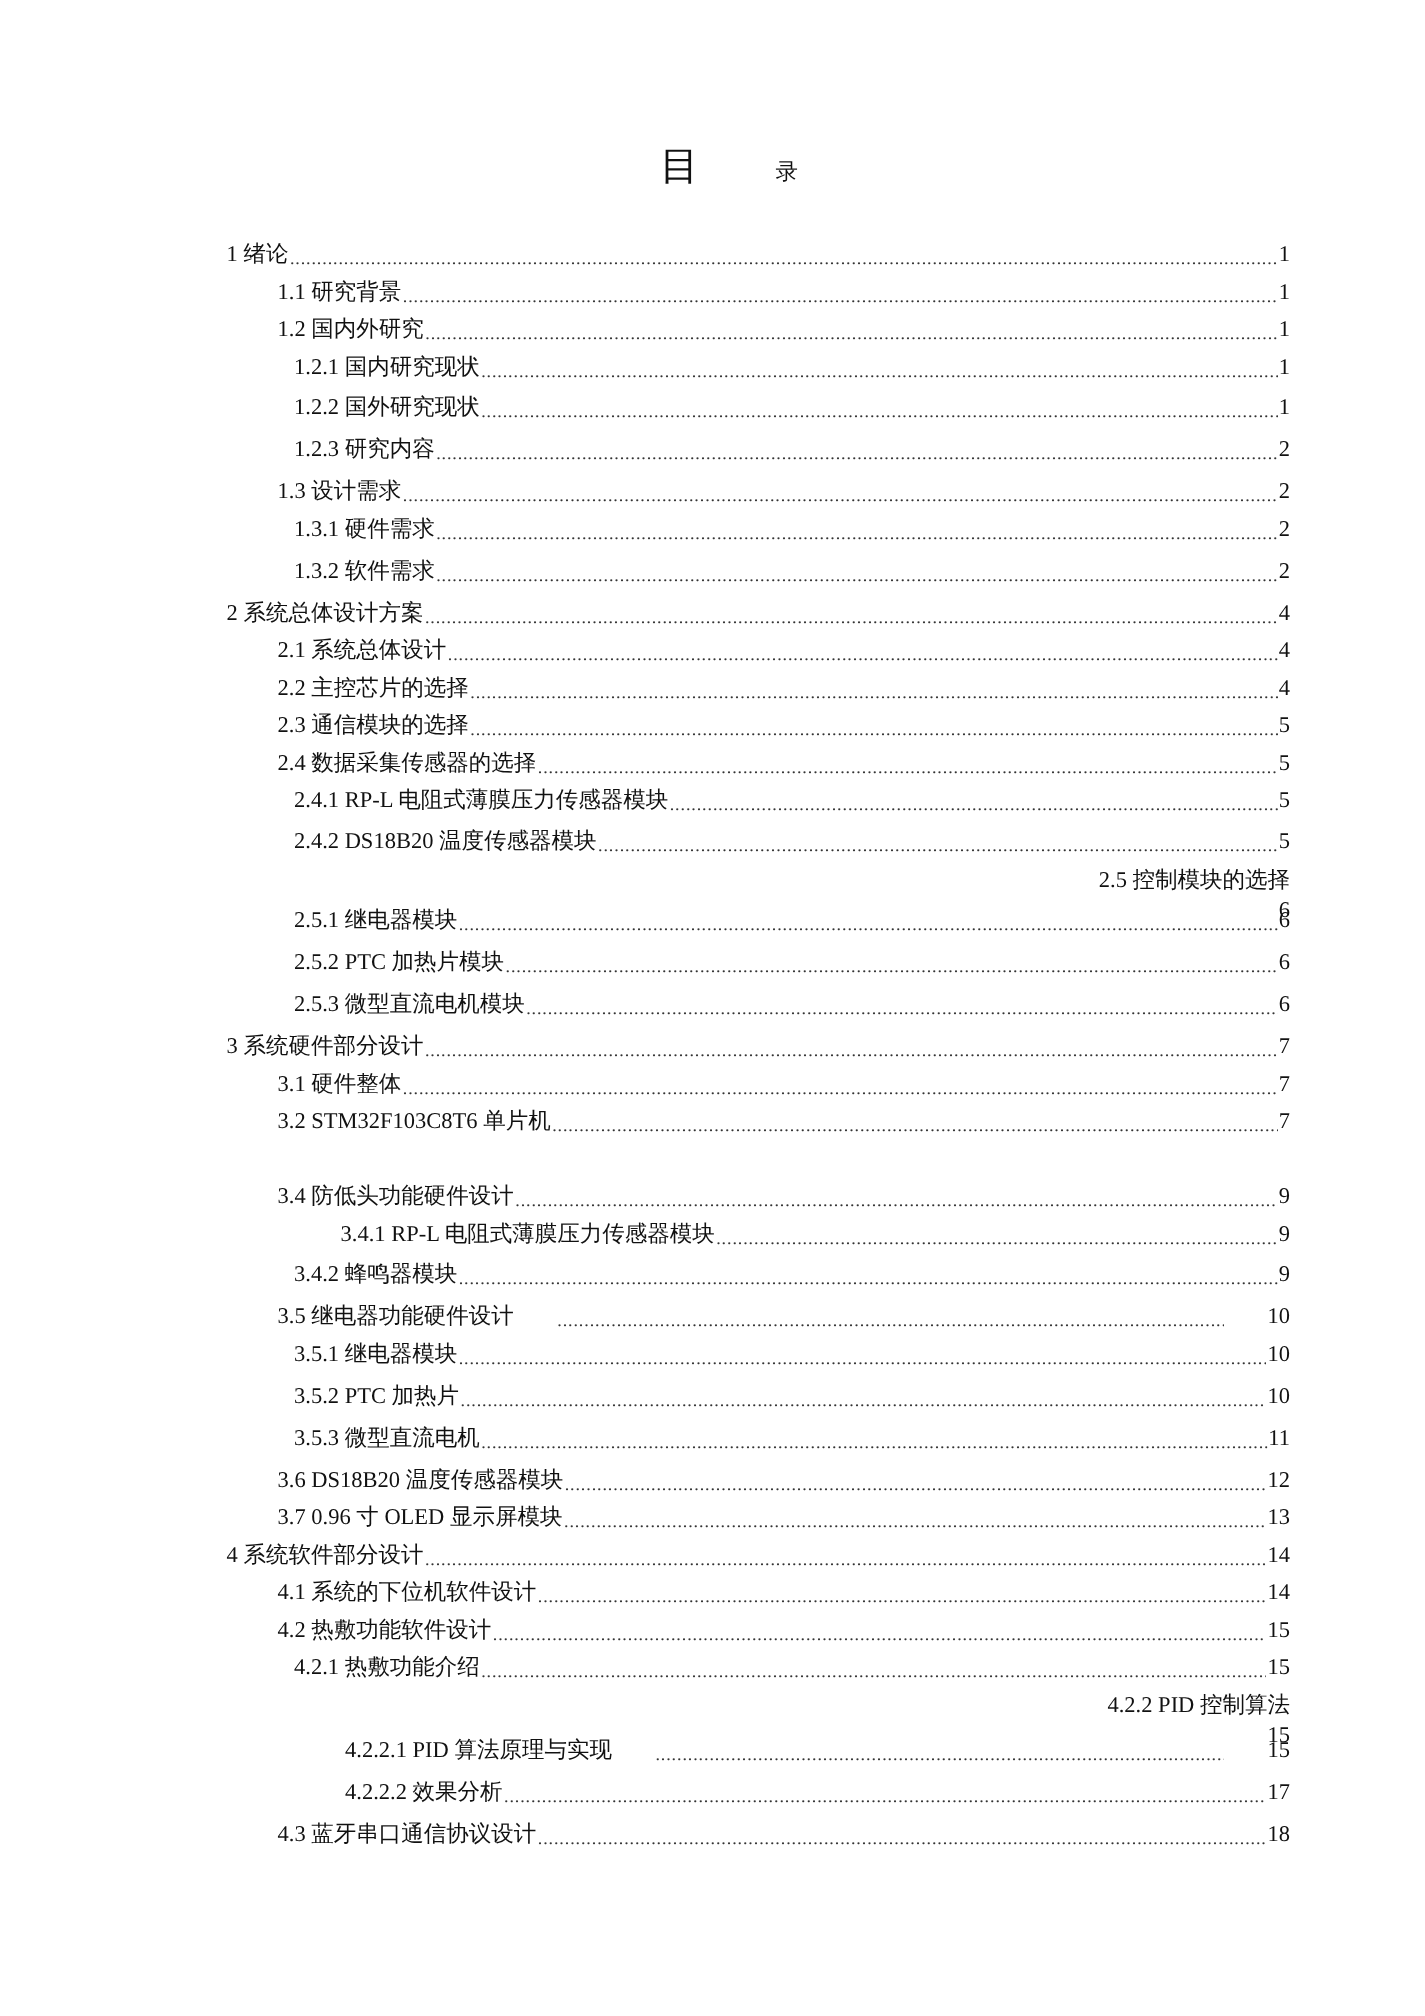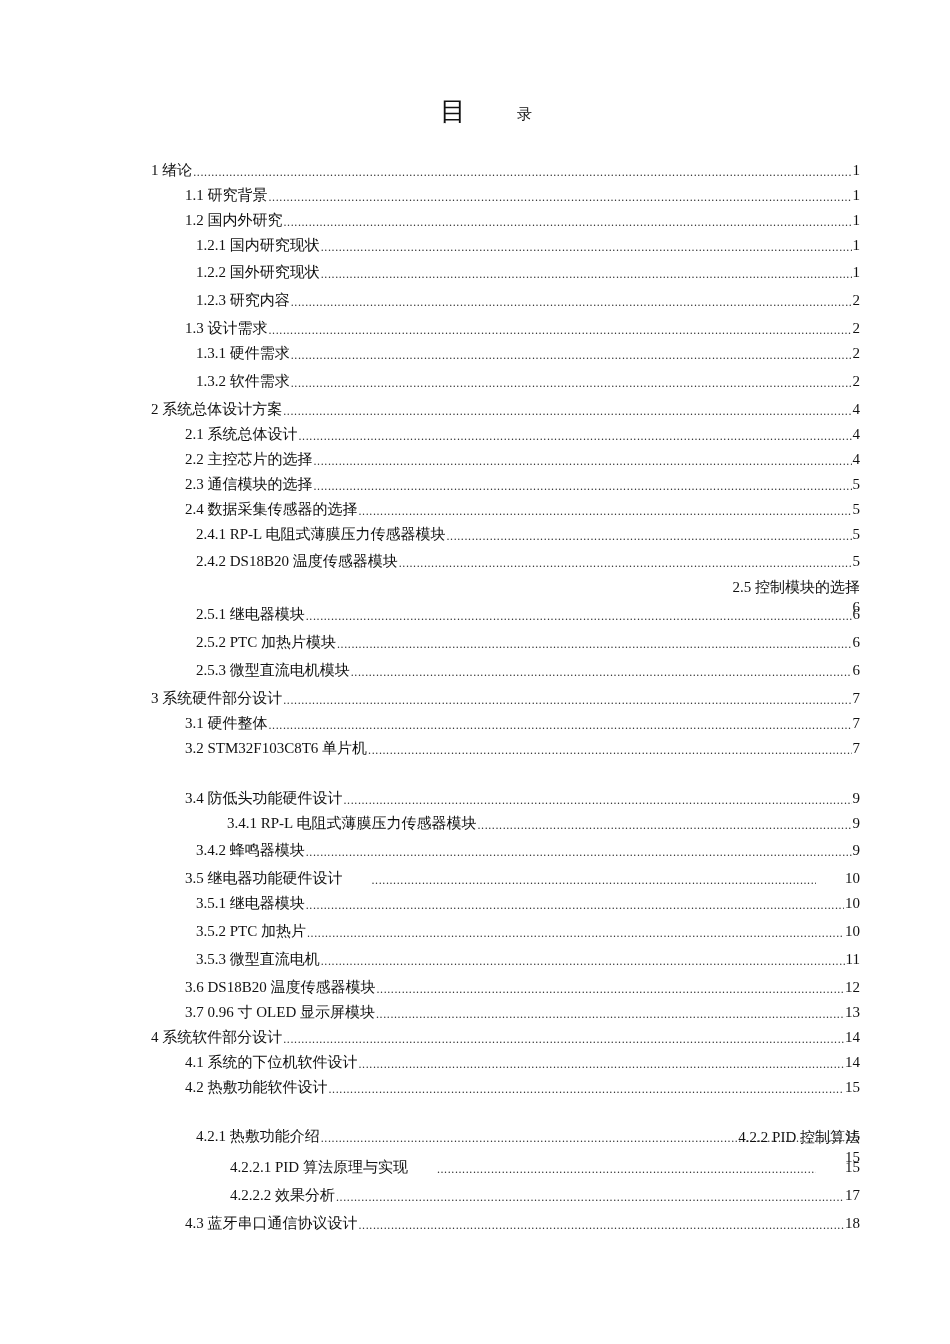--- a/index.html
+++ b/index.html
@@ -270,21 +270,21 @@
       <div class="toc-entry" style="left: 185px; top: 1050px;">
         <span class="label"><span class="num">4.1</span> <span class="txt">系统的下位机软件设计</span></span>
         <span class="leader"></span>
         <span class="pg">14</span>
       </div>
       <div class="toc-entry" style="left: 185px; top: 1075px;">
         <span class="label"><span class="num">4.2</span> <span class="txt">热敷功能软件设计</span></span>
         <span class="leader"></span>
         <span class="pg">15</span>
       </div>
-      <div class="toc-entry" style="left: 196px; top: 1100px; margin-top: 24px;">
+      <div class="toc-entry" style="left: 196px; top: 1100px;">
         <span class="label"><span class="num">4.2.1</span> <span class="txt">热敷功能介绍</span></span>
         <span class="leader"></span>
         <span class="pg">15</span>
       </div>
       <div class="toc-entry" style="left: 196px; top: 1127px; flex-direction: column;">
         <span class="label"><span class="num">4.2.2</span> <span class="txt">PID 控制算法</span></span>
         <span class="leader"></span>
         <span class="pg">15</span>
       </div>
       <div class="toc-entry" style="left: 230px; top: 1155px; gap: 28px;">

